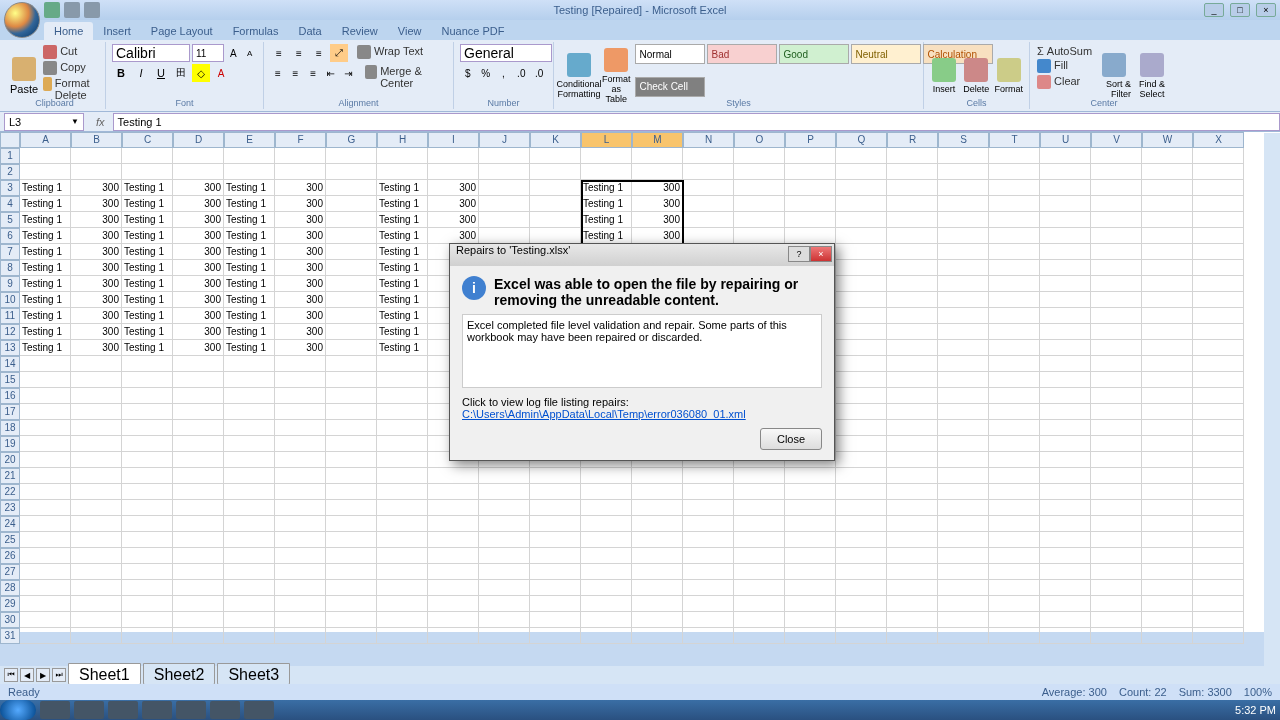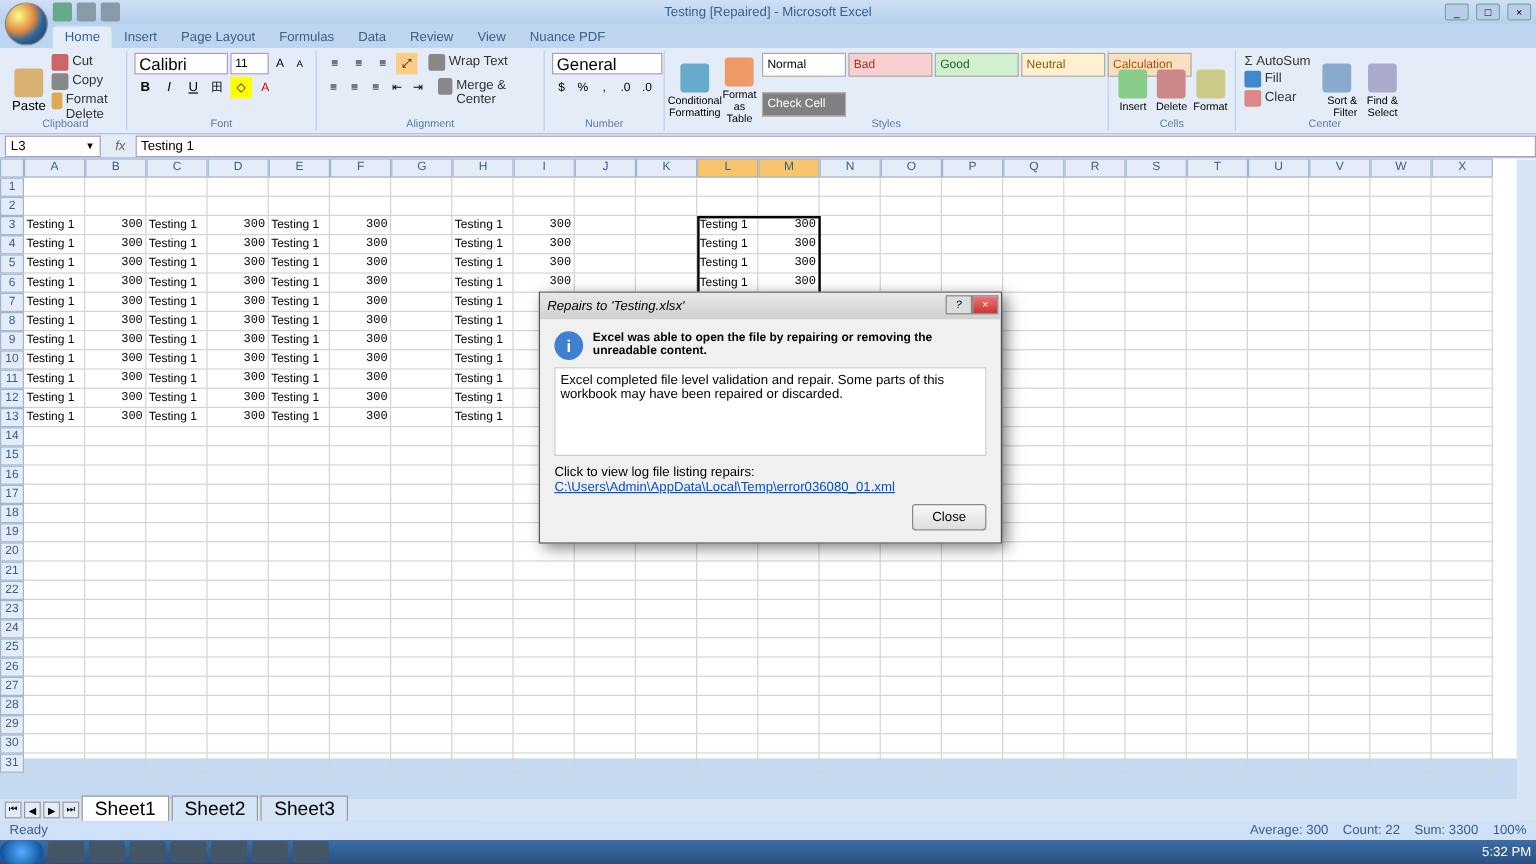--- a/index.html
+++ b/index.html
@@ -34,45 +34,45 @@
 .grid-area{display:flex;height:500px;background:#fff;position:relative;}
 .col-headers{display:flex;position:absolute;top:0;left:20px;}
 .corner{width:20px;height:16px;background:#e4ecf7;border:1px solid #9eb6ce;position:absolute;top:0;left:0;}
 .col-h{width:51px;height:16px;background:#e4ecf7;border:1px solid #9eb6ce;text-align:center;font-size:10px;color:#3b5e8c;line-height:14px;}
 .col-h.sel{background:#f8c46c;}
 .row-headers{position:absolute;top:16px;left:0;}
 .row-h{width:20px;height:16px;background:#e4ecf7;border:1px solid #9eb6ce;text-align:center;font-size:10px;color:#3b5e8c;line-height:14px;}
 .cells{position:absolute;top:16px;left:20px;}
 .cell-row{display:flex;}
 .cell{width:51px;height:16px;border-right:1px solid #d4d4d4;border-bottom:1px solid #d4d4d4;font-size:10px;padding:0 2px;line-height:15px;overflow:hidden;white-space:nowrap;}
-.cell.num{text-align:right;font-family:Liberation Mono, monospace;}
+.cell.num{text-align:right;}
 .sel-range{position:absolute;border:2px solid #000;top:48px;left:581px;width:103px;height:194px;pointer-events:none;}
 .sheet-tabs{position:absolute;bottom:36px;left:0;right:0;height:18px;background:#d6e5f5;display:flex;align-items:center;}
 .nav-btns{display:flex;margin-left:4px;gap:2px;}
 .nav-btn{width:14px;height:14px;background:#e4ecf7;border:1px solid #999;font-size:8px;display:flex;align-items:center;justify-content:center;}
 .sheet-tab{padding:2px 10px;background:#fff;border:1px solid #999;border-radius:0 0 4px 4px;font-size:16px;margin-left:2px;}
 .sheet-tab.inactive{background:#d6e5f5;}
 .hscroll{position:absolute;right:18px;bottom:0;left:400px;height:16px;background:#d6e5f5;}
 .status-bar{position:absolute;bottom:20px;left:0;right:0;height:16px;background:#cfe0f7;display:flex;align-items:center;padding:0 8px;font-size:10px;color:#3b5e8c;}
 .status-right{position:absolute;right:8px;display:flex;gap:12px;}
 .taskbar{position:absolute;bottom:0;left:0;right:0;height:20px;background:linear-gradient(#3a6ea5,#2a5080);display:flex;align-items:center;}
 .start-btn{width:36px;height:20px;background:radial-gradient(circle,#5af,#048);border-radius:10px;}
 .task-icon{width:30px;height:18px;margin-left:4px;background:#456;border-radius:2px;}
 .tray{position:absolute;right:4px;color:#fff;font-size:9px;display:flex;gap:8px;align-items:center;}
 
 .dialog{position:absolute;left:449px;top:243px;width:386px;background:#f0f0f0;border:1px solid #555;box-shadow:4px 4px 12px rgba(0,0,0,0.5);}
-.dlg-title{height:22px;background:linear-gradient(#e8e8e8,#d0d0d0);display:flex;align-items:center;padding:0 6px;font-size:11px;position:relative;font-style:italic;}
+.dlg-title{height:22px;background:linear-gradient(#e8e8e8,#d0d0d0);display:flex;align-items:flex-start;padding:0 6px;font-size:11px;position:relative;}
 .dlg-ctrls{position:absolute;right:2px;top:2px;display:flex;}
 .dlg-cbtn{width:22px;height:16px;border:1px solid #888;font-size:9px;display:flex;align-items:center;justify-content:center;}
 .dlg-close{background:linear-gradient(#e77,#c33);color:#fff;}
 .dlg-help{background:#ddd;}
 .dlg-body{padding:10px 12px;}
 .info-row{display:flex;gap:8px;margin-bottom:6px;}
 .info-icon{width:24px;height:24px;border-radius:50%;background:#4080d0;color:#fff;display:flex;align-items:center;justify-content:center;font-weight:bold;font-size:14px;flex-shrink:0;}
-.info-text{font-size:10px;font-weight:bold;}
+.info-text{font-size:14px;font-weight:bold;}
 .detail-box{border:1px solid #ccc;background:#fff;padding:4px;height:74px;font-size:10px;margin-bottom:8px;position:relative;}
 .log-row{font-size:10px;margin-bottom:8px;}
 .log-link{color:#0050d0;text-decoration:underline;}
 .dlg-btn-row{text-align:right;}
 .dlg-btn{width:62px;height:22px;background:linear-gradient(#f8f8f8,#ddd);border:1px solid #888;border-radius:3px;font-size:11px;}
 .vscroll{position:absolute;right:0;top:133px;bottom:54px;width:16px;background:#d6e5f5;}
 </style>
 </head>
 <body>
 

